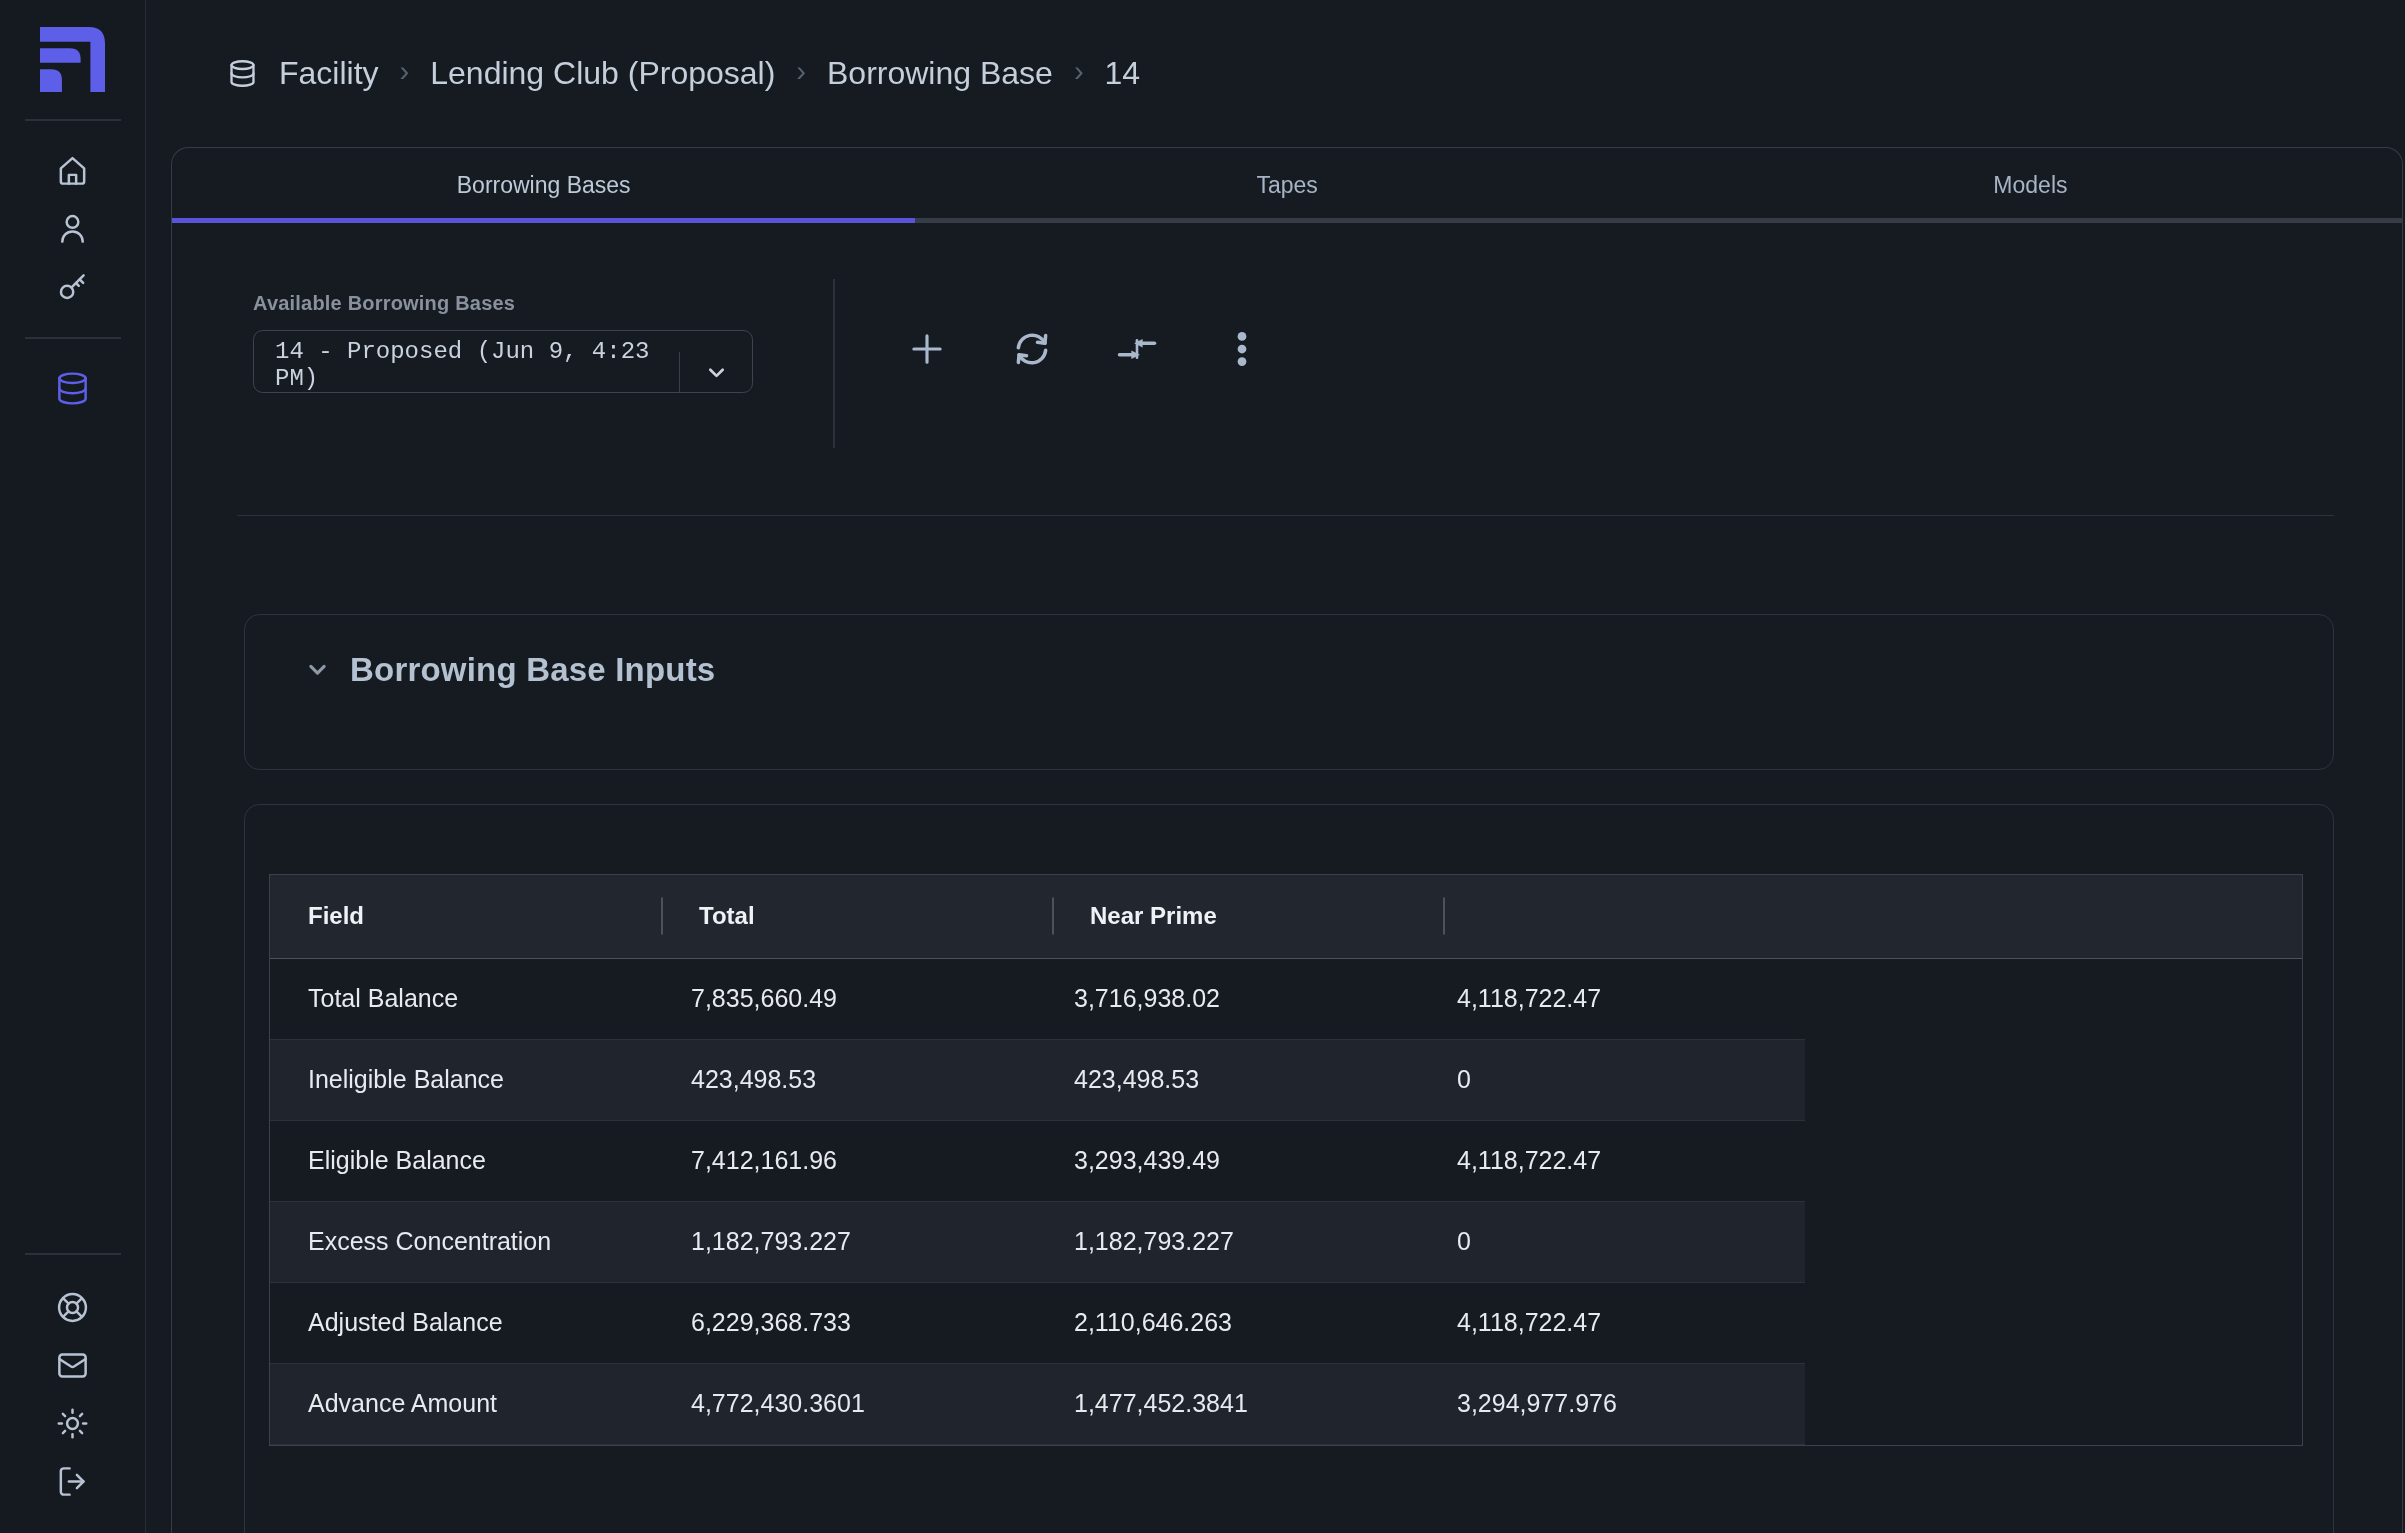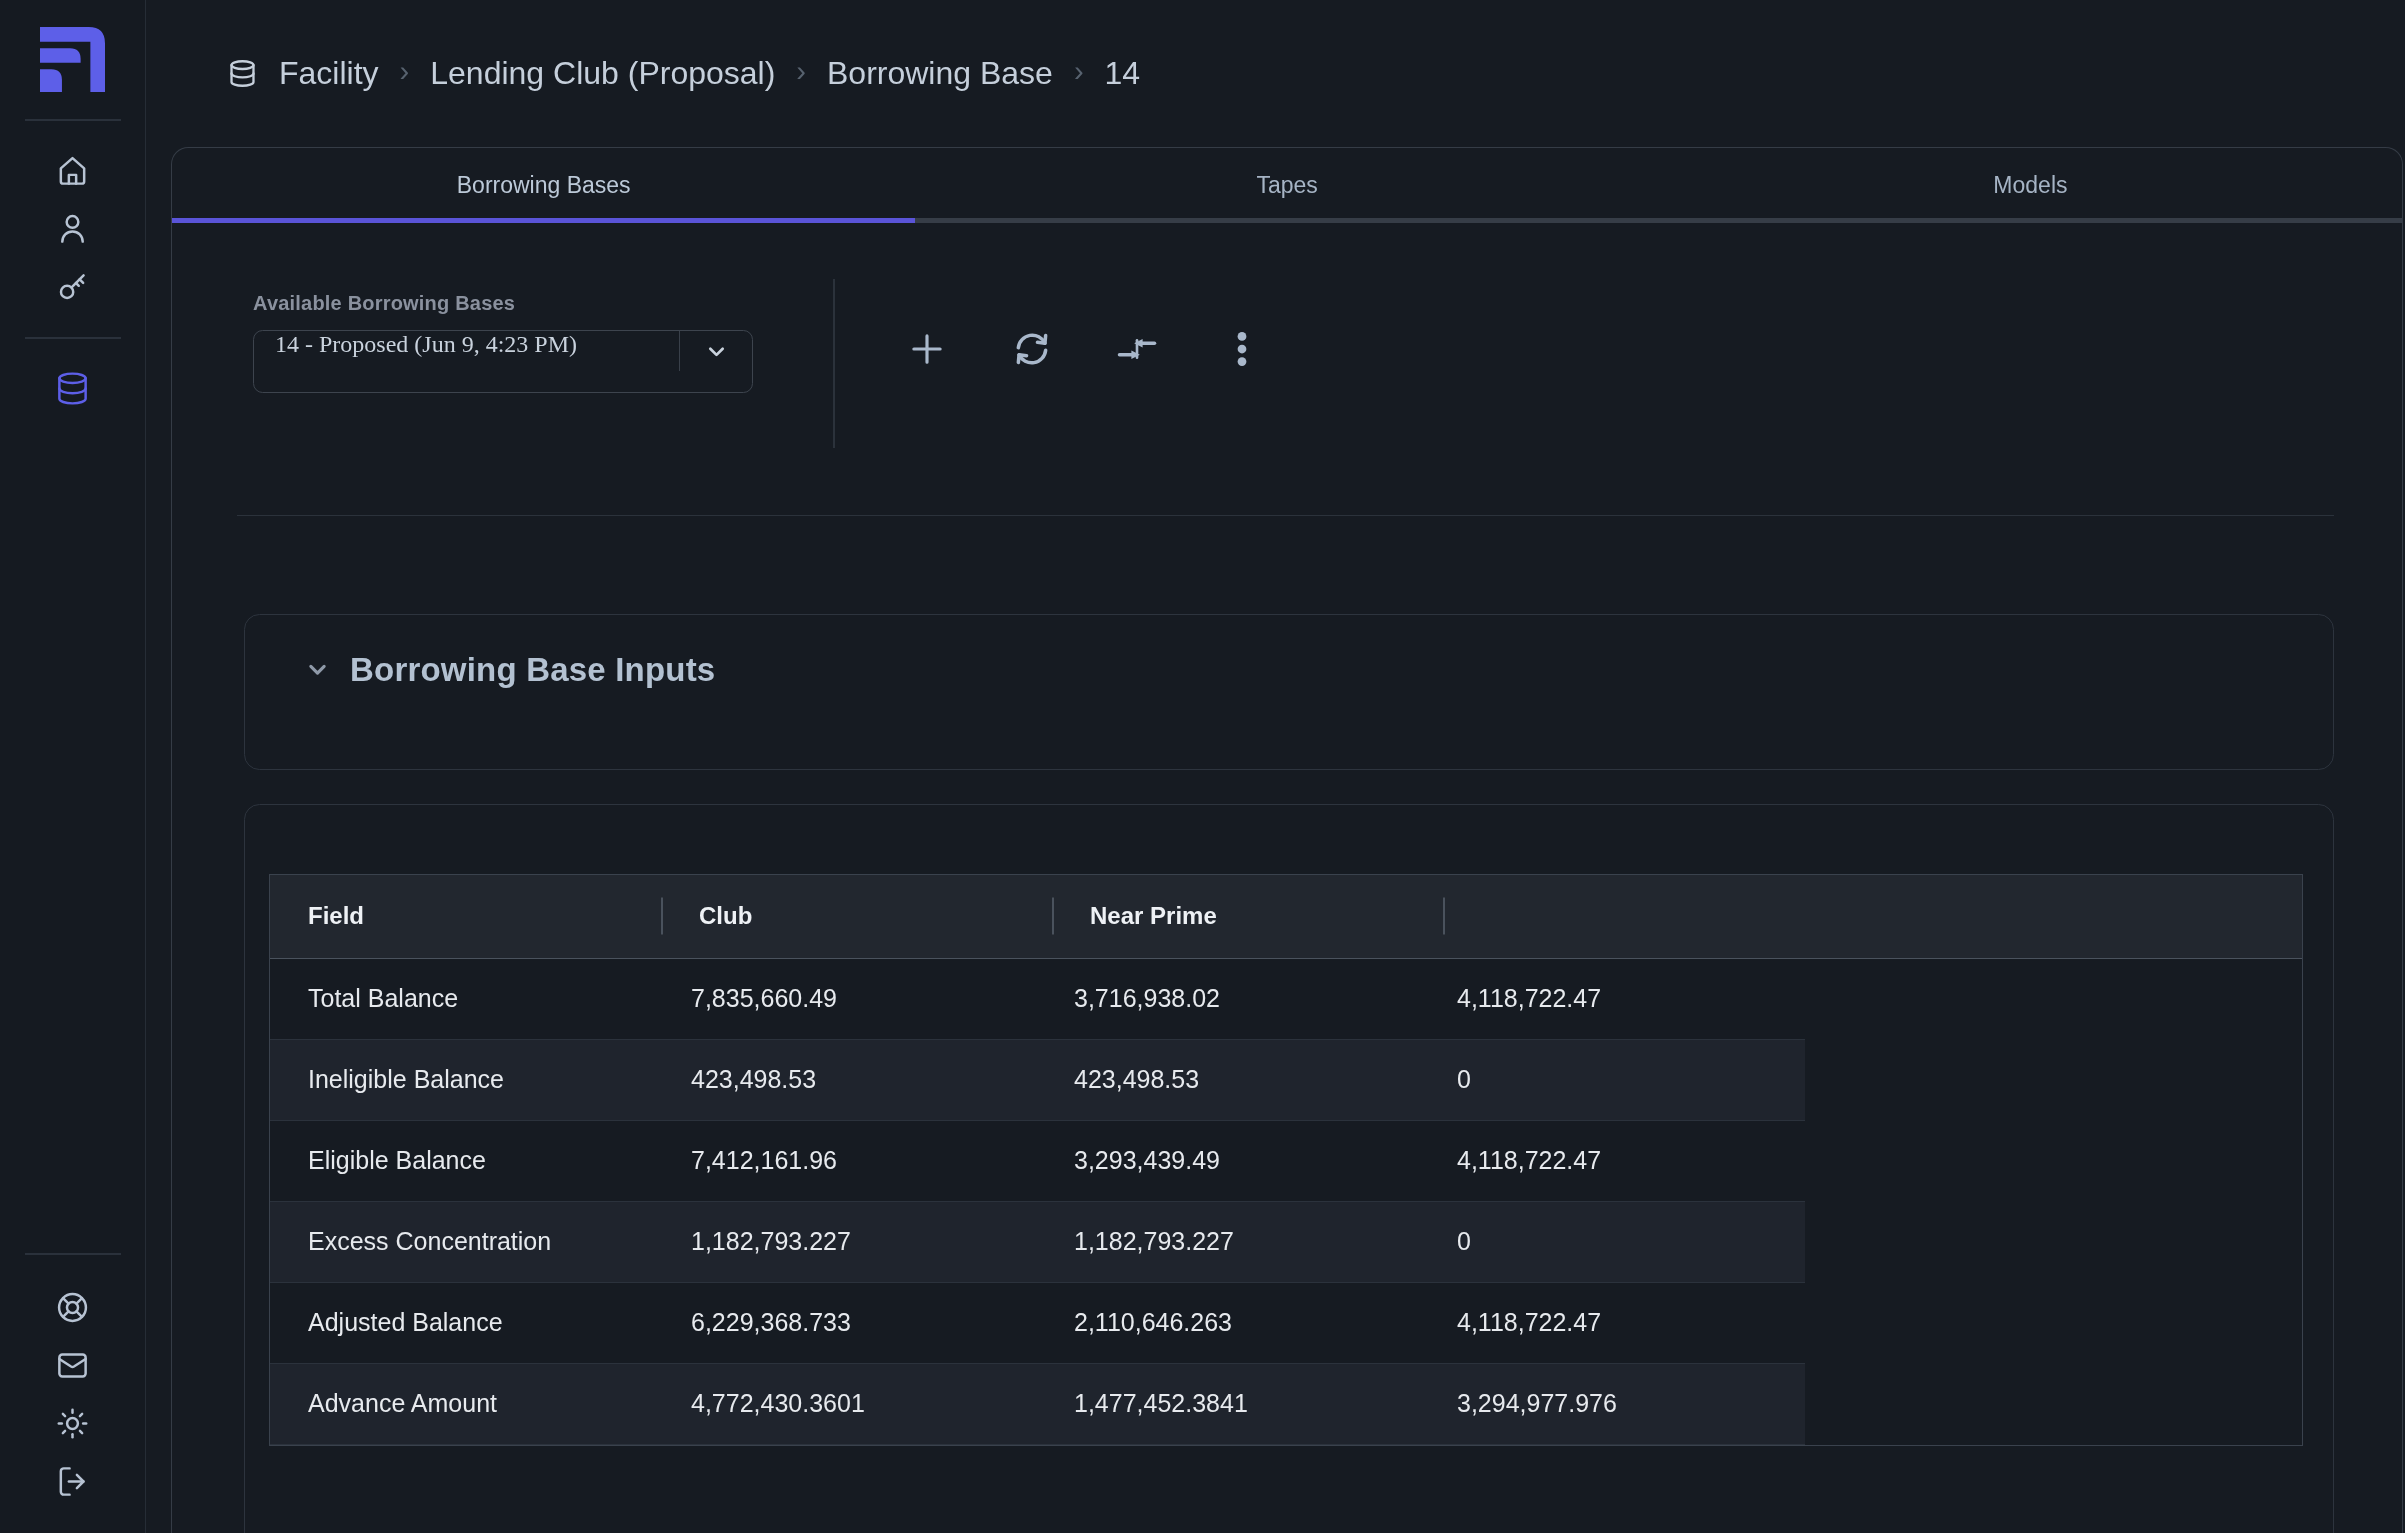--- a/index.html
+++ b/index.html
@@ -61,22 +61,22 @@
   }
   .tab.active { color:#bcc9d8; border-bottom-color:#5a54d8; }
 
   
   .toolbar { display:flex; padding:69px 0 0 81px; flex:none; }
   .tb-left { width:580px; }
   .tb-label { font-size:20px; font-weight:700; color:#8a919e; letter-spacing:0.2px; }
   .select {
     margin-top:15.4px; width:500px; height:63px;
     border:1.4px solid #3d444e; border-radius:9.6px;
-    display:flex; align-items:flex-start; padding-left:21px;
-    cursor:pointer; background:transparent; color:#c9d2dd; font-family:Liberation Serif, serif;
+    display:flex; align-items:flex-end; padding-left:21px;
+    cursor:pointer; background:transparent; color:#c9d2dd; font-family:Liberation Mono, monospace;
   }
   .select-value { flex:1; text-align:left; font-size:24px; }
   .select-caret {
     width:73px; height:40px; border-left:1.4px solid #39404a;
     display:flex; align-items:center; justify-content:center;
   }
   .select-caret svg { width:27px; height:27px; stroke:#c9d2dd; fill:none; stroke-width:2.4; stroke-linecap:round; stroke-linejoin:round; }
   .vsep { width:1.9px; height:169px; background:#2b323b; margin-top:-13.4px; flex:none; }
   .tb-icons { display:flex; gap:63px; margin:36px 0 0 71px; }
   .icon-btn { width:42px; height:42px; background:none; border:none; cursor:pointer; display:flex; align-items:center; justify-content:center; }
@@ -294,21 +294,21 @@
             </svg>
           <span class="card-title">Borrowing Base Inputs</span>
         </div>
       </div>
 
       <div class="card card-summary">
 
         <div class="table">
           <div class="thead">
             <div class="th col-0">Field</div>
-            <div class="th col-1">Club</div>
+            <div class="th col-1">Total</div>
             <div class="th col-2">Near Prime</div>
             <div class="th col-4"></div>
           </div>
           <div class="tbody">
 
             <div class="tr">
               <div class="td col-0">Total Balance</div>
               <div class="td col-1">7,835,660.49</div>
               <div class="td col-2">3,716,938.02</div>
               <div class="td col-3">4,118,722.47</div>

